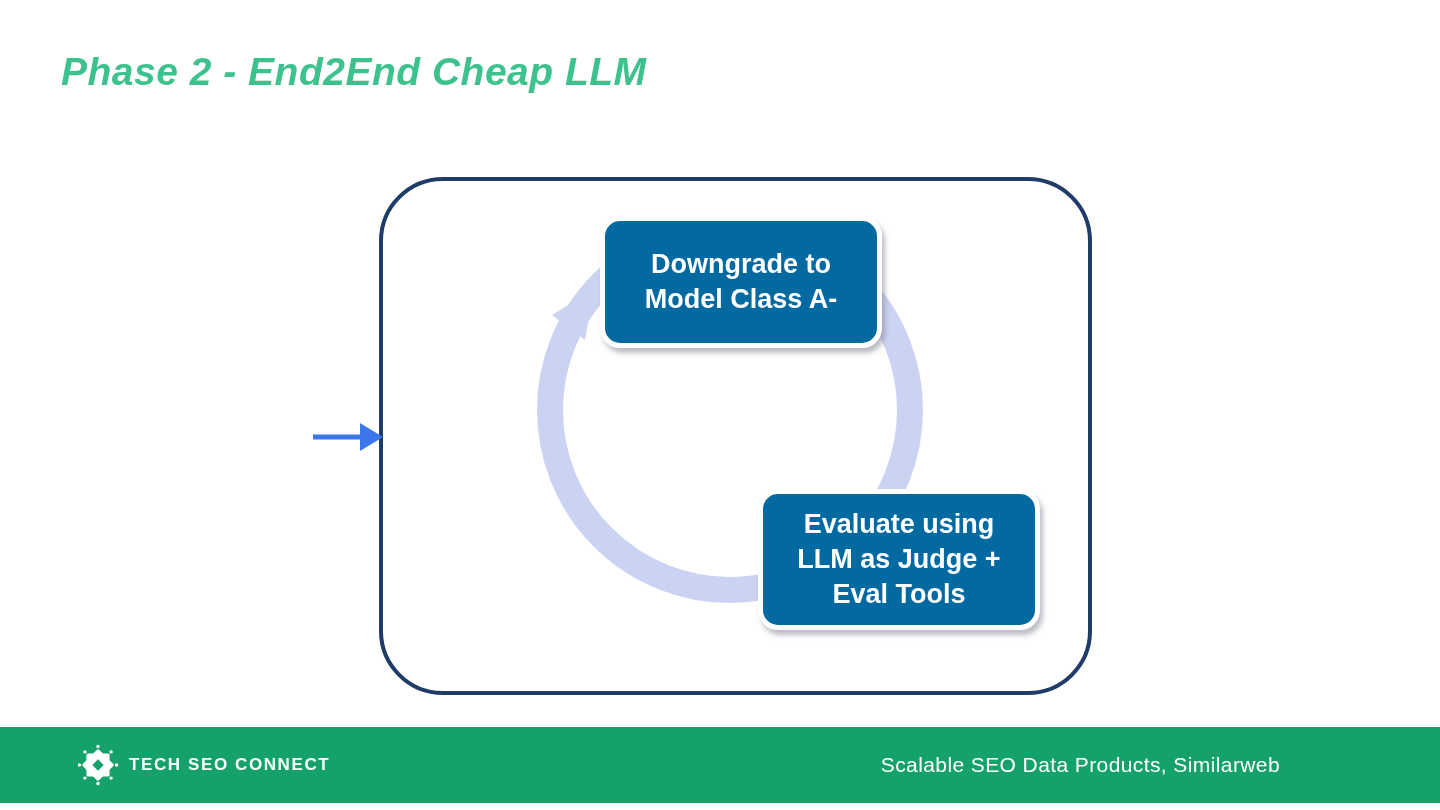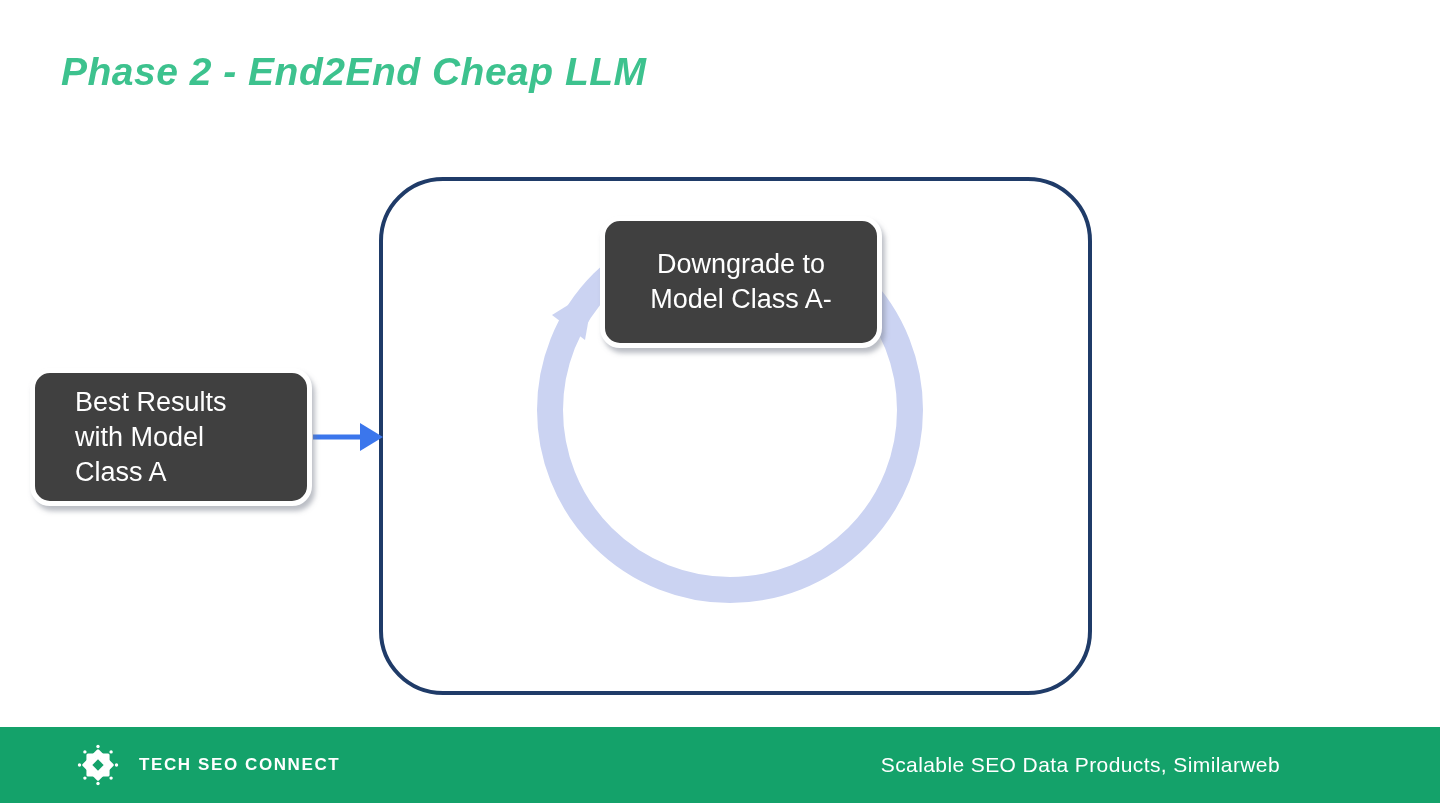--- a/index.html
+++ b/index.html
@@ -40,32 +40,33 @@
     position: absolute;
     left: 0; top: 0;
     width: 1440px;
     height: 810px;
     pointer-events: none;
   }
 
   .node {
     position: absolute;
     box-sizing: border-box;
-    background: #404040;
+    background: #0369a1;
     border: 5px solid #ffffff;
     border-radius: 20px;
     box-shadow: 3px 5px 5px rgba(120,125,140,0.5);
     color: #ffffff;
     font-size: 27px;
     line-height: 35px;
     display: flex;
     align-items: center;
     justify-content: center;
     text-align: center;
     white-space: pre-line;
+    font-weight: bold;
   }
 
   .node-downgrade { left: 600px; top: 216px; width: 282px; height: 132px; }
   .node-evaluate  { left: 758px; top: 489px; width: 282px; height: 141px; }
   .node-prompt    { left: 437px; top: 489px; width: 281px; height: 141px; }
 
   .node-input {
     left: 30px; top: 368px; width: 282px; height: 138px;
     justify-content: flex-start;
     text-align: left;
@@ -88,21 +89,21 @@
     height: 76px;
     display: flex;
     align-items: center;
   }
 
   .footer-brand {
     color: #ffffff;
     font-size: 17px;
     font-weight: bold;
     letter-spacing: 1.6px;
-    margin-left: 19px;
+    margin-left: 9px;
   }
 
   .footer-caption {
     position: absolute;
     right: 160px;
     top: 0;
     height: 76px;
     display: flex;
     align-items: center;
     color: #ffffff;
@@ -128,25 +129,25 @@
 
     <g>
       <line x1="313" y1="437" x2="362" y2="437" stroke="#3B76EC" stroke-width="5"></line>
       <polygon points="360,423 360,451 383,437" fill="#3B76EC"></polygon>
     </g>
   </svg>
 
   <div class="node node-downgrade">Downgrade to
 Model Class A-</div>
 
+  <div class="node node-evaluate">Evaluate using
+LLM as Judge +
+Eval Tools</div>
 
 
-  <div class="node node-input">Best Results
-with Model
-Class A</div>
 
   <div class="footer">
     <div class="footer-logo">
       <svg width="44" height="44" viewBox="-22 -22 44 44">
         <g fill="#ffffff">
 
           <g transform="rotate(0)   translate(10,0) rotate(45)">
               <rect x="-4.5" y="-4.5" width="9" height="9" rx="1.5"></rect>
             </g>
           <g transform="rotate(45)  translate(10,0) rotate(45)">

